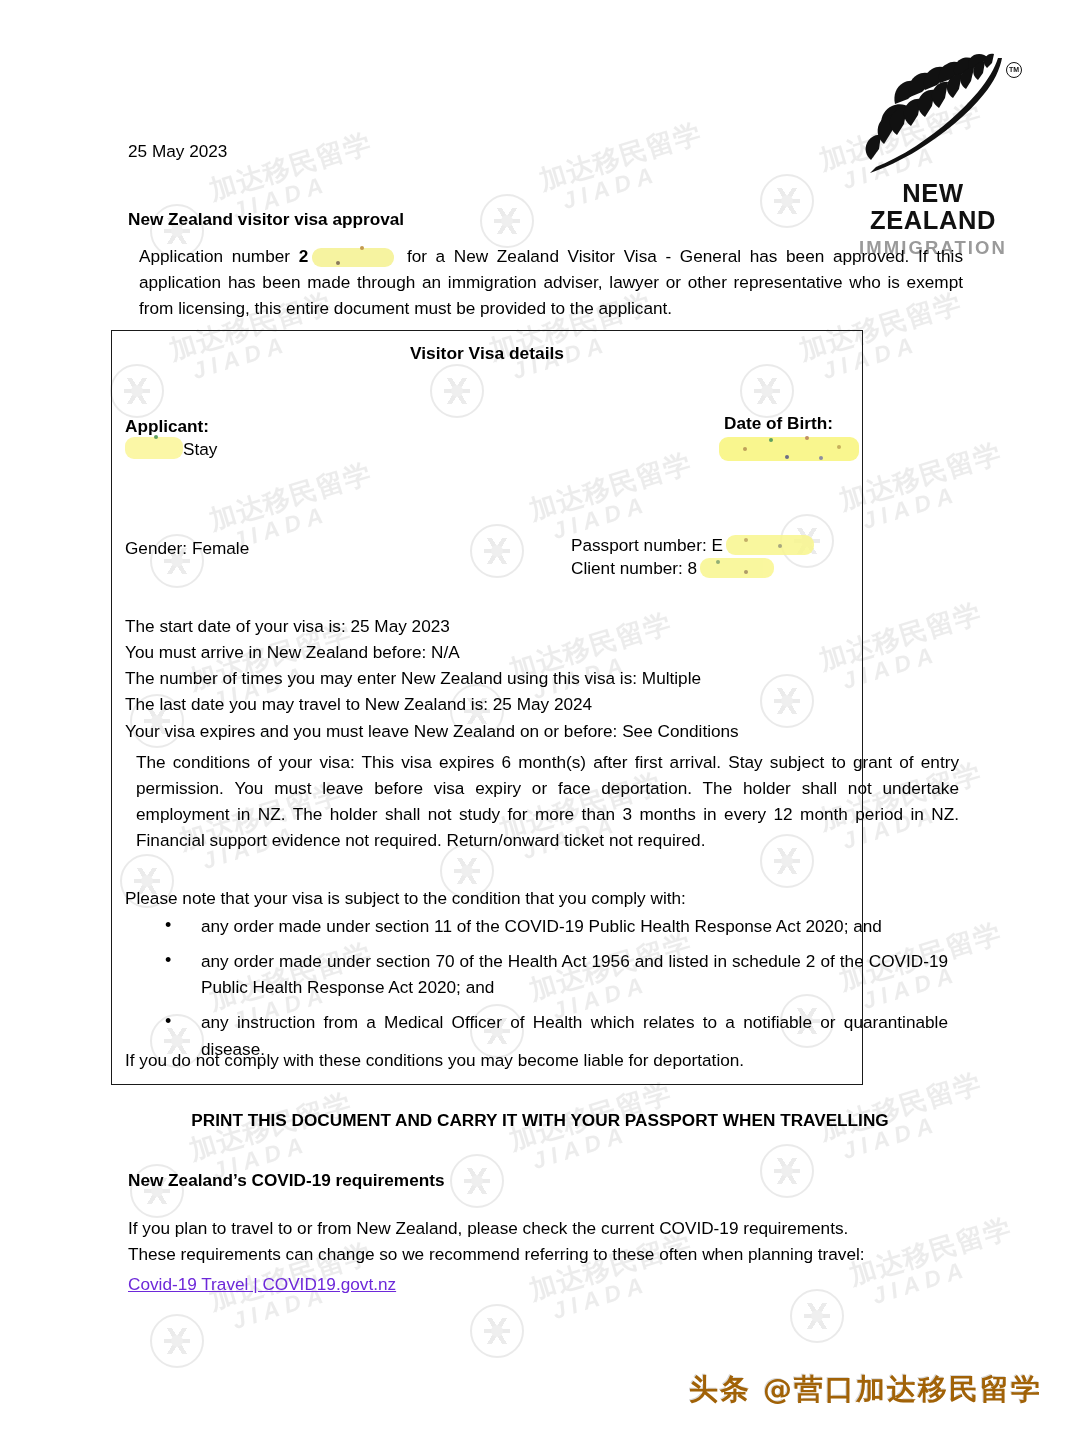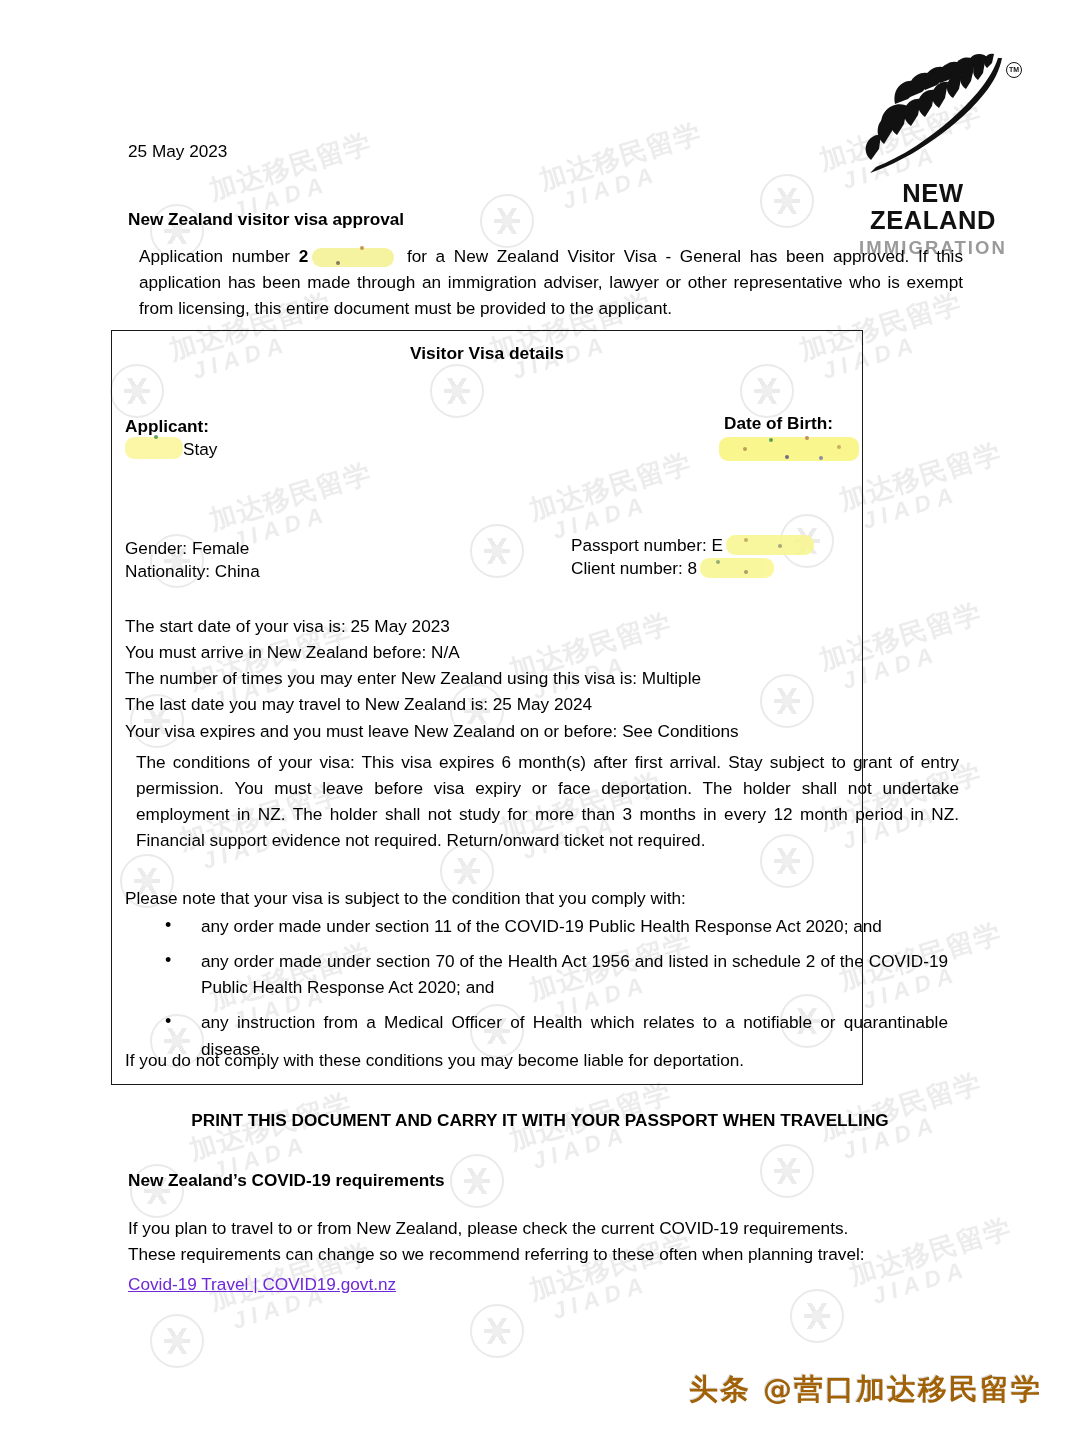--- a/index.html
+++ b/index.html
@@ -541,21 +541,20 @@
           <span class="dot" style="left:24px;top:10px;background:#bfa05a;"></span>
           <span class="dot" style="left:50px;top:1px;background:#5fa05f;"></span>
           <span class="dot" style="left:66px;top:18px;background:#6d6d86;"></span>
           <span class="dot" style="left:86px;top:-1px;background:#c08f62;"></span>
           <span class="dot" style="left:100px;top:19px;background:#8e8ea0;"></span>
           <span class="dot" style="left:118px;top:8px;background:#c7b05c;"></span>
         </span>
       </div>
 
       <div class="box-text" id="gender-line">Gender: Female</div>
-      <div class="box-text" id="nationality-line">Nationality: China</div>
 
       <div id="passport-line">
         <span>Passport number: E</span><span class="hl hl-strong" style="width:88px;height:20px;vertical-align:-4px;margin-left:3px;opacity:.85;">
           <span class="dot" style="left:18px;top:3px;background:#b9a14f;"></span>
           <span class="dot" style="left:52px;top:9px;background:#9a9a6a;"></span>
         </span>
       </div>
 
       <div id="client-line">
         <span>Client number: 8</span><span class="hl hl-strong" style="width:74px;height:20px;vertical-align:-4px;margin-left:3px;opacity:.85;">

